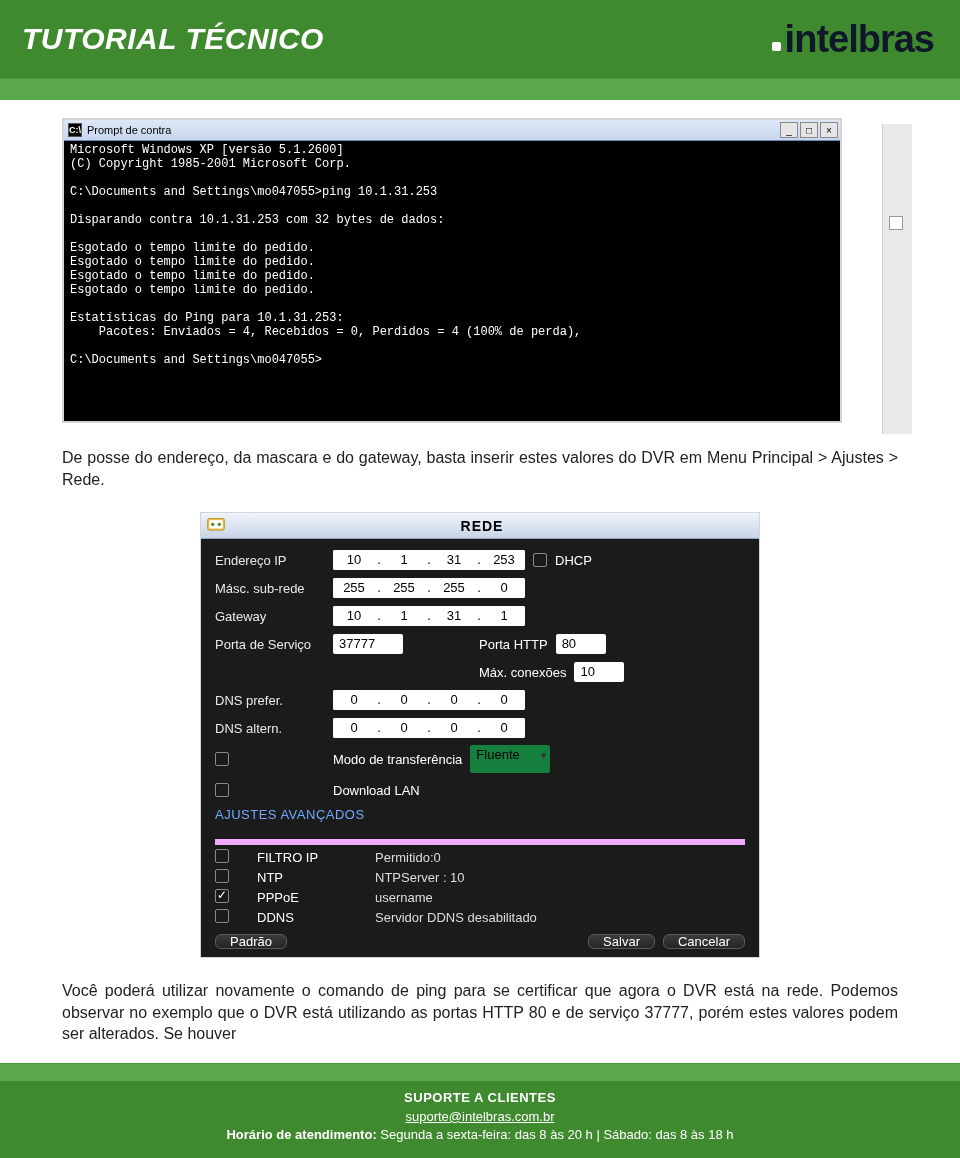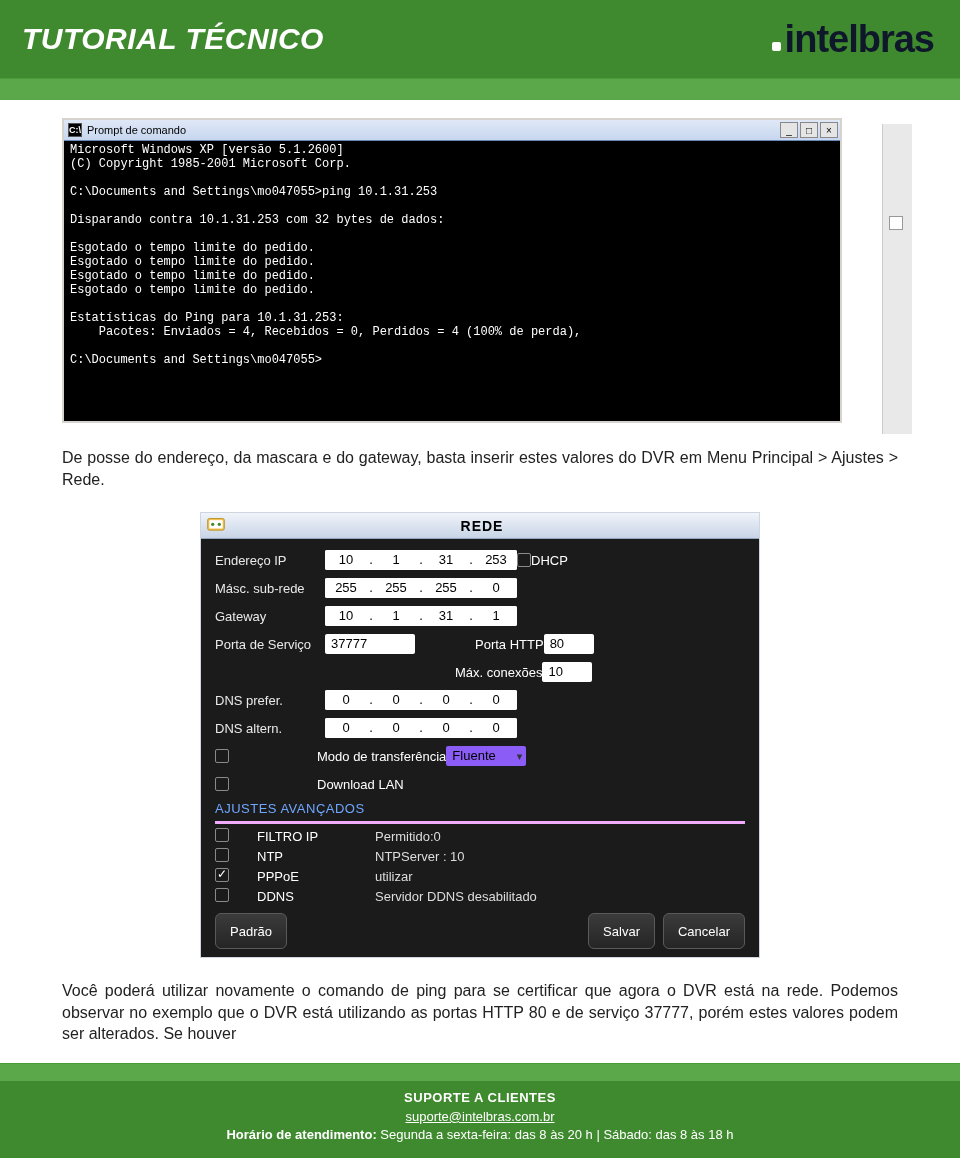--- a/index.html
+++ b/index.html
@@ -29,37 +29,37 @@
   
   .para { font-size: 16px; line-height: 1.35; text-align: justify; margin: 6px 0 22px 0; }
 
   
   .rede { width: 560px; margin: 0 auto 22px auto; background: #1b1b1b; color: #fff; font-family: Arial, sans-serif; font-size: 13px; border: 1px solid #cfd6df; }
   .rede-titlebar { height: 26px; background: linear-gradient(#f0f4fa,#c8d4e6); display:flex; align-items:center; border-bottom:1px solid #93a6c0;}
   .rede-titlebar .ricon { width:22px; height:22px; margin:0 4px 0 4px; display:flex; align-items:center; justify-content:center; }
   .rede-titlebar .ricon svg { width:20px; height:20px;}
   .rede-titlebar .ttl { flex:1; text-align:center; color:#000; font-weight:bold; font-size:14px; letter-spacing:1px; margin-left:-26px;}
   .rede-body { padding: 10px 14px 8px 14px; background:#1b1b1b; }
-  .row { display:flex; align-items:center; margin-bottom:6px; min-height:22px;}
+  .row { display:flex; align-items:center; margin-bottom:6px; gap:8px; min-height:22px;}
   .lbl { width:110px; color:#e9e9e9; font-size:13px;}
   .ipbox { display:flex; background:#fff; color:#000; border-radius:2px; overflow:hidden; height:20px; }
   .ipbox .seg { width:42px; text-align:center; font-size:13px; line-height:20px; border:none; background:#fff;}
   .ipbox .dot { width:8px; text-align:center; line-height:20px; color:#000;}
   .txt { background:#fff; color:#000; height:20px; font-size:13px; padding:0 6px; border-radius:2px; border:none; display:inline-block; line-height:20px;}
   .chk { width:14px; height:14px; background:#1b1b1b; border:1px solid #8a8a8a; border-radius:2px; display:inline-block; position:relative;}
   .chk.checked::after { content:"✓"; position:absolute; left:1px; top:-2px; color:#fff; font-size:12px;}
-  .sel { background:#8b5cf6; color:#000; height:20px; font-size:13px; padding:0 18px 0 6px; border-radius:2px; position:relative; display:inline-block; line-height:20px; min-width:80px;}
+  .sel { background:#15803d; color:#000; height:28px; font-size:13px; padding:0 18px 0 6px; border-radius:2px; position:relative; display:inline-block; line-height:20px; min-width:80px;}
   .sel::after { content:"▾"; position:absolute; right:4px; top:0; color:#333; font-size:11px;}
-  .sect { color:#6fa7ff; font-size:13px; letter-spacing:0.5px; margin:6px 0 4px 0; border-bottom:3px solid #f0abfc; padding-bottom:5px;}
+  .sect { color:#6fa7ff; font-size:13px; letter-spacing:0.5px; margin:6px 0 4px 0; border-bottom:6px solid #f0abfc; padding-bottom:17px;}
   .adv { display:flex; align-items:center; gap:28px; margin-bottom:3px; font-size:13px;}
   .adv .acol1 { width:14px;}
   .adv .acol2 { width:90px; color:#fff;}
   .adv .acol3 { color:#ddd;}
   .btnrow { display:flex; gap:8px; margin-top:8px; align-items:center;}
-  .dbtn { background:linear-gradient(#3b3b3b,#252525); color:#fff; height:36px; padding:0 14px; border:1px solid #5a5a5a; border-radius:6px; font-size:13px; display:flex; align-items:center; cursor:pointer;}
+  .dbtn { background:linear-gradient(#3b3b3b,#252525); color:#fff; height:15px; padding:0 14px; border:1px solid #5a5a5a; border-radius:6px; font-size:13px; display:flex; align-items:center; cursor:pointer;}
   .spacer { flex:1;}
 
   
   .ftr { position:absolute; left:0; right:0; bottom:0; }
   .ftr-bar { height:18px; background:#5aa84a; border-top:1px solid #4b9a3a;}
   .ftr-main { background:#3f8a2e; padding:8px 0 14px 0; text-align:center; color:#fff; font-size:13px; line-height:1.4;}
   .ftr-main .t1 { font-weight:bold; letter-spacing:0.5px;}
   .ftr-main a { color:#fff; text-decoration:underline;}
 </style>
 </head>
@@ -76,21 +76,21 @@
 
 <div class="page">
 
   <div class="cmd-wrap">
     <div class="bg-app">
         <div class="mini"></div>
       </div>
     <div class="cmd-win">
       <div class="cmd-title">
         <span class="ico">C:\</span>
-        <span>Prompt de comando</span>
+        <span>Prompt de contra</span>
         <span class="wbtns">
           <span class="wb">_</span>
           <span class="wb">□</span>
           <span class="wb">×</span>
         </span>
       </div>
       <div class="cmd-body" id="cmd-body">Microsoft Windows XP [versão 5.1.2600]
 (C) Copyright 1985-2001 Microsoft Corp.
 
 C:\Documents and Settings\mo047055&gt;ping 10.1.31.253
@@ -161,21 +161,21 @@
           <span class="seg">1</span>
             <span class="dot">.</span>
           <span class="seg">31</span>
             <span class="dot">.</span>
           <span class="seg">1</span>
         </span>
       </div>
 
       <div class="row">
         <span class="lbl">Porta de Serviço</span>
-        <span class="txt" style="width:90px">37777</span>
+        <span class="txt" style="width:70px">37777</span>
         <span style="width:60px"></span>
         <span>Porta HTTP</span>
         <span class="txt" style="width:50px">80</span>
       </div>
 
       <div class="row">
         <span class="lbl"></span>
           <span style="width:70px"></span>
           <span style="width:60px"></span>
         <span>Máx. conexões</span>
@@ -230,21 +230,21 @@
             <span class="acol3">Permitido:0</span>
           </div>
           <div class="adv">
             <span class="acol1"><span class="chk"></span></span>
             <span class="acol2">NTP</span>
             <span class="acol3">NTPServer : 10</span>
           </div>
           <div class="adv">
             <span class="acol1"><span class="chk checked"></span></span>
             <span class="acol2">PPPoE</span>
-            <span class="acol3">utilizar</span>
+            <span class="acol3">username</span>
           </div>
           <div class="adv">
             <span class="acol1"><span class="chk"></span></span>
             <span class="acol2">DDNS</span>
             <span class="acol3">Servidor DDNS desabilitado</span>
           </div>
         </div>
 
       <div class="btnrow">
         <span class="dbtn">Padrão</span>

